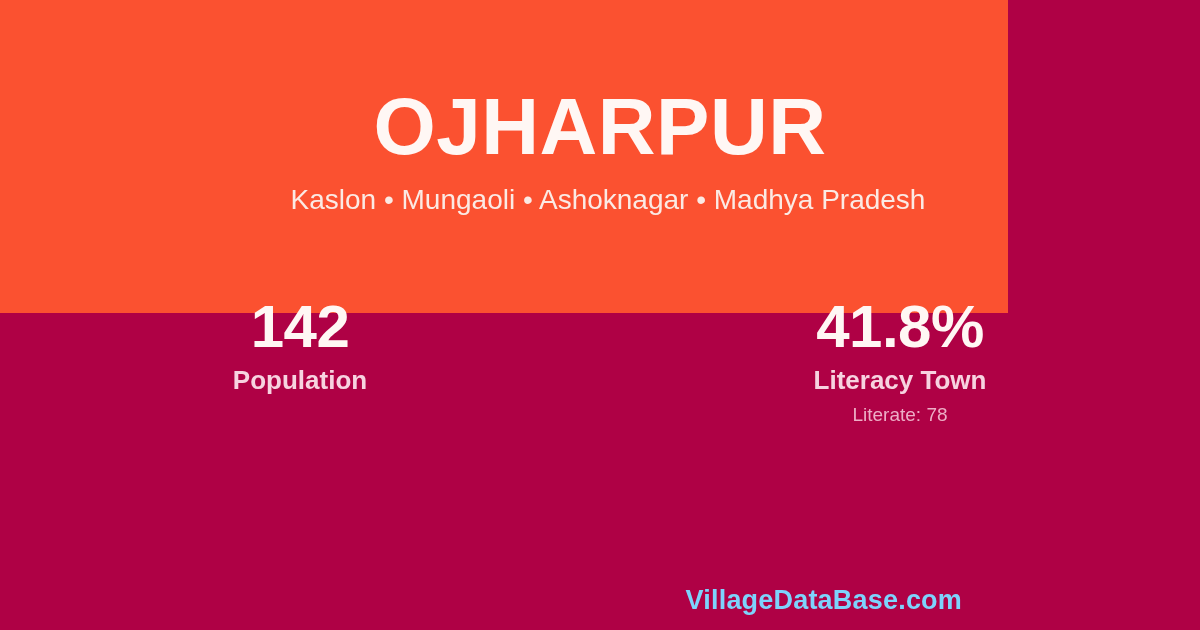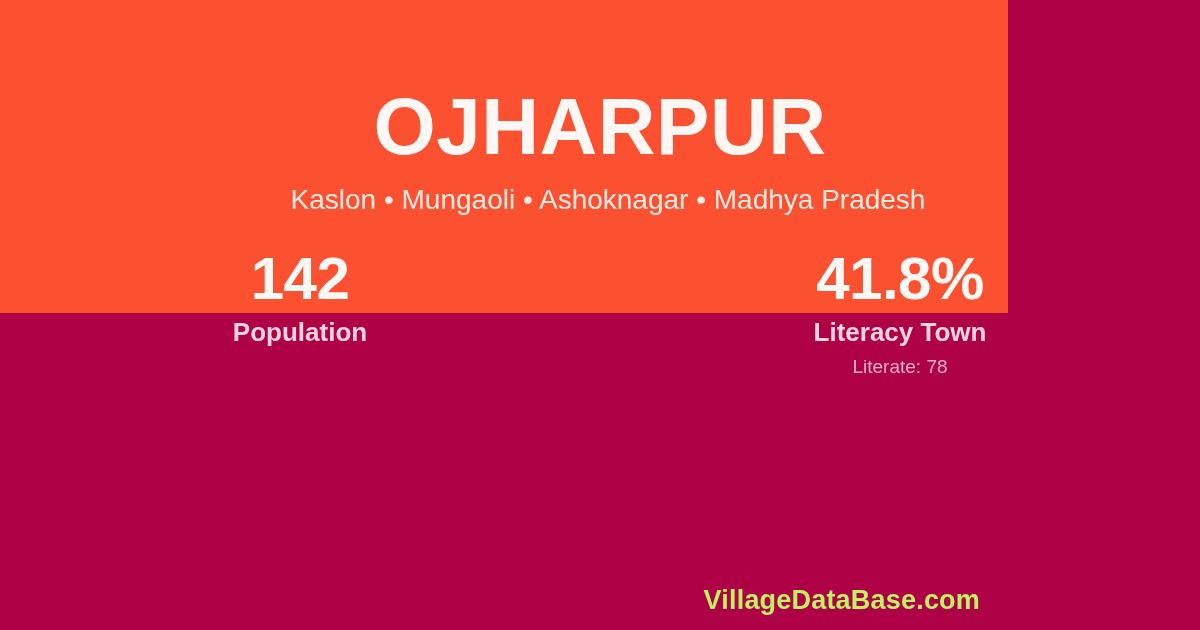--- a/index.html
+++ b/index.html
@@ -60,20 +60,21 @@
     position: absolute;
     left: 0;
     top: 245px;
     width: 1200px;
     display: flex;
     flex-direction: row;
   }
   .stat {
     flex: 1 1 0;
     text-align: center;
+    margin-top: 48px;
   }
   .stat-value {
     font-size: 60px;
     line-height: 68px;
     font-weight: 700;
     color: #FFF7F4;
     letter-spacing: -0.5px;
   }
   .stat-label {
     margin-top: 3px;
@@ -104,26 +105,26 @@
     white-space: nowrap;
   }
   .amenity-sep {
     display: inline-block;
     padding: 0 11px;
     color: #FCF2F6;
   }
   
   .watermark {
     position: absolute;
-    right: 28px;
+    right: 46px;
     bottom: 14px;
     font-size: 27px;
     line-height: 32px;
     font-weight: 700;
-    color: #bef264;
+    color: #7dd3fc;
     letter-spacing: 0.2px;
     white-space: nowrap;
     margin-top: 10px;
   }
 </style>
 </head>
 <body>
 
 <div class="card">
 

